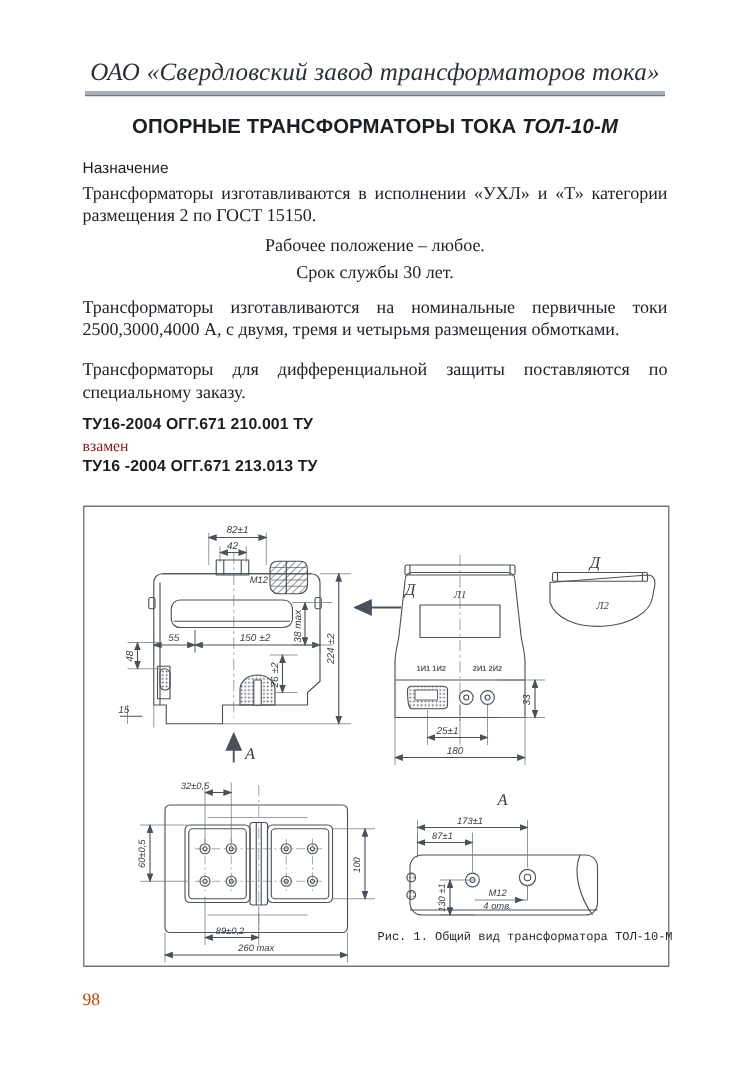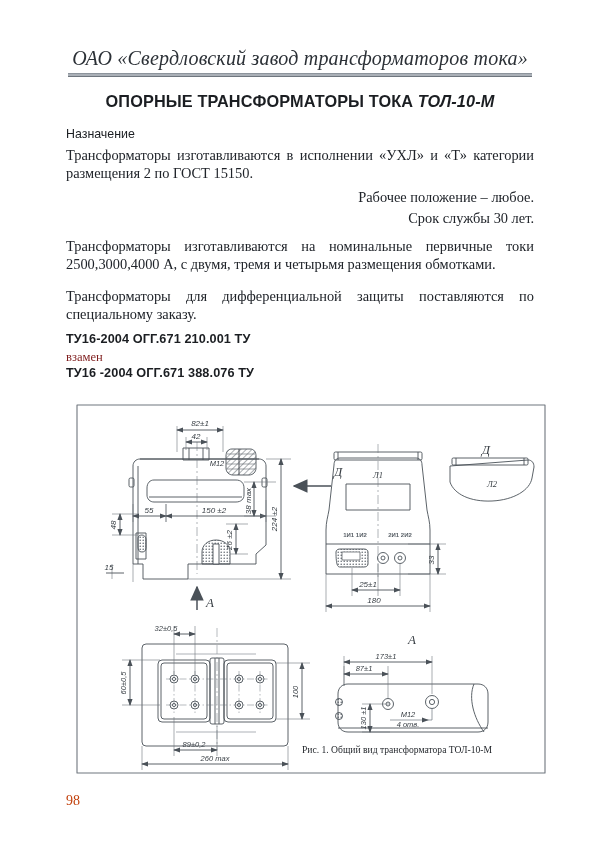--- a/index.html
+++ b/index.html
@@ -46,21 +46,21 @@
     position:absolute;left:66px;top:127px;
     font-family:"Liberation Sans", sans-serif;
     font-weight:normal;font-size:12.4px;color:#1b1e22;
   }
   .para{
     position:absolute;left:66px;width:468px;
     font-size:14.4px;line-height:17.5px;
     text-align:justify;
     color:#20242a;
   }
-  .para.nojust{text-align:right;}
+  .para.nojust{text-align:center;}
   .p1{top:147px;}
   .p2{top:189px;}
   .p3{top:210px;}
   .p4{top:238px;}
   .p5{top:288px;}
 
   .tu{
     position:absolute;left:66px;
     font-family:"Liberation Sans", sans-serif;
     font-weight:bold;font-size:12.7px;color:#1b1e22;
@@ -74,27 +74,27 @@
   }
 
   
   .page-num{
     position:absolute;left:66px;top:793px;
     font-size:14px;color:#c2410c;
   }
 
   
   .fig{
-    position:absolute;left:76px;top:404px;
+    position:absolute;left:66px;top:404px;
     width:470px;height:370px;
   }
   .fig svg{display:block;}
   .caption{
     position:absolute;left:302px;top:744px;
-    font-family:Liberation Serif, serif;
+    font-family:Liberation Mono, monospace;
     font-size:9.6px;color:#1f2328;
     white-space:nowrap;
   }
   .dimtext{font-family:"Liberation Sans",sans-serif;font-style:italic;}
 </style>
 </head>
 <body>
 
 <div class="page">
 
@@ -108,21 +108,21 @@
   <div class="section-head">Назначение</div>
 
   <div class="para p1">Трансформаторы изготавливаются в исполнении «УХЛ» и «Т» категории размещения 2 по ГОСТ 15150.</div>
   <div class="para p2 nojust">Рабочее положение – любое.</div>
   <div class="para p3 nojust">Срок службы 30 лет.</div>
   <div class="para p4">Трансформаторы изготавливаются на номинальные первичные токи 2500,3000,4000 А, с двумя, тремя и четырьмя размещения обмотками.</div>
   <div class="para p5">Трансформаторы для дифференциальной защиты поставляются по специальному заказу.</div>
 
   <div class="tu tu1">ТУ16-2004 ОГГ.671 210.001 ТУ</div>
   <div class="vzamen">взамен</div>
-  <div class="tu tu3">ТУ16 -2004 ОГГ.671 388.076 ТУ</div>
+  <div class="tu tu3">ТУ16 -2004 ОГГ.671 213.013 ТУ</div>
 
   <div class="fig">
     <svg width="470" height="370" viewBox="0 0 470 370" xmlns="http://www.w3.org/2000/svg">
       <defs>
         <pattern id="hatch" width="4" height="4" patternUnits="userSpaceOnUse" patternTransform="rotate(45)">
           <line x1="0" y1="0" x2="0" y2="4" stroke="#5a6168" stroke-width="1"></line>
         </pattern>
         <pattern id="dots" width="3" height="3" patternUnits="userSpaceOnUse">
           <circle cx="1.2" cy="1.2" r="0.75" fill="#5a6168"></circle>
         </pattern>

